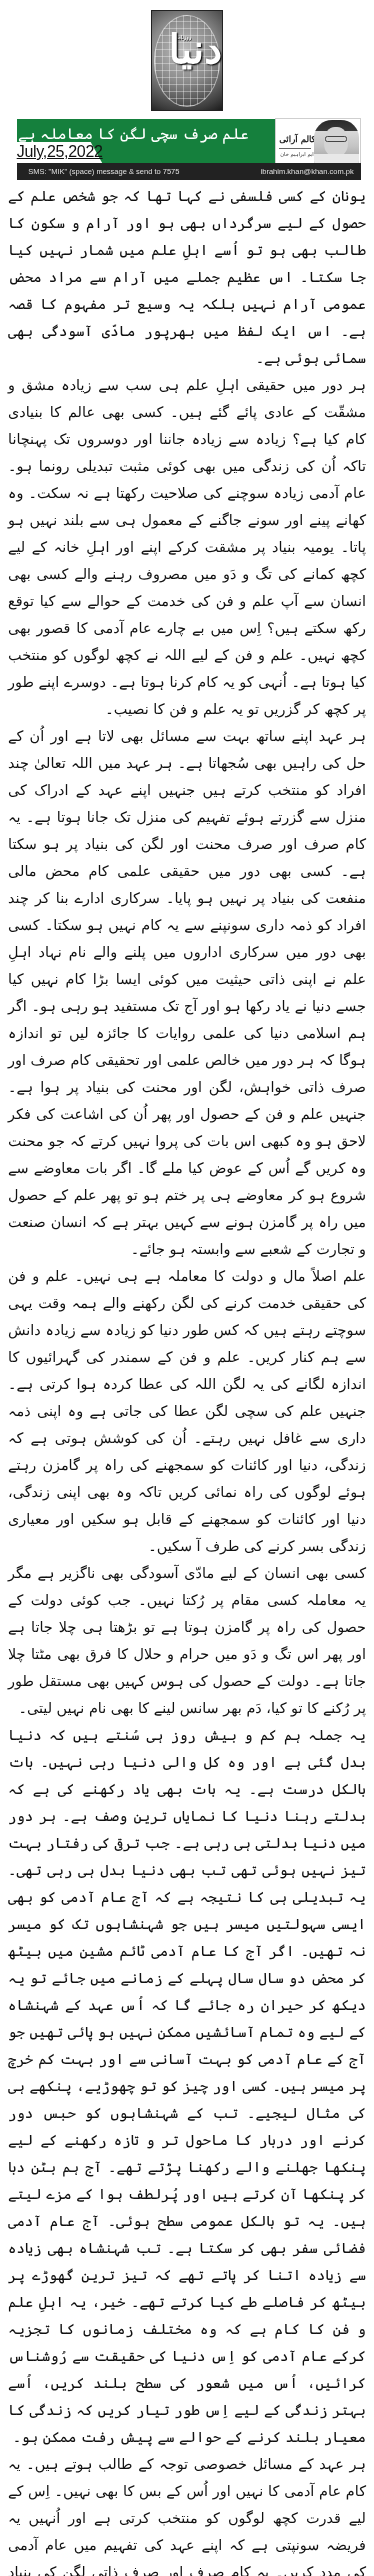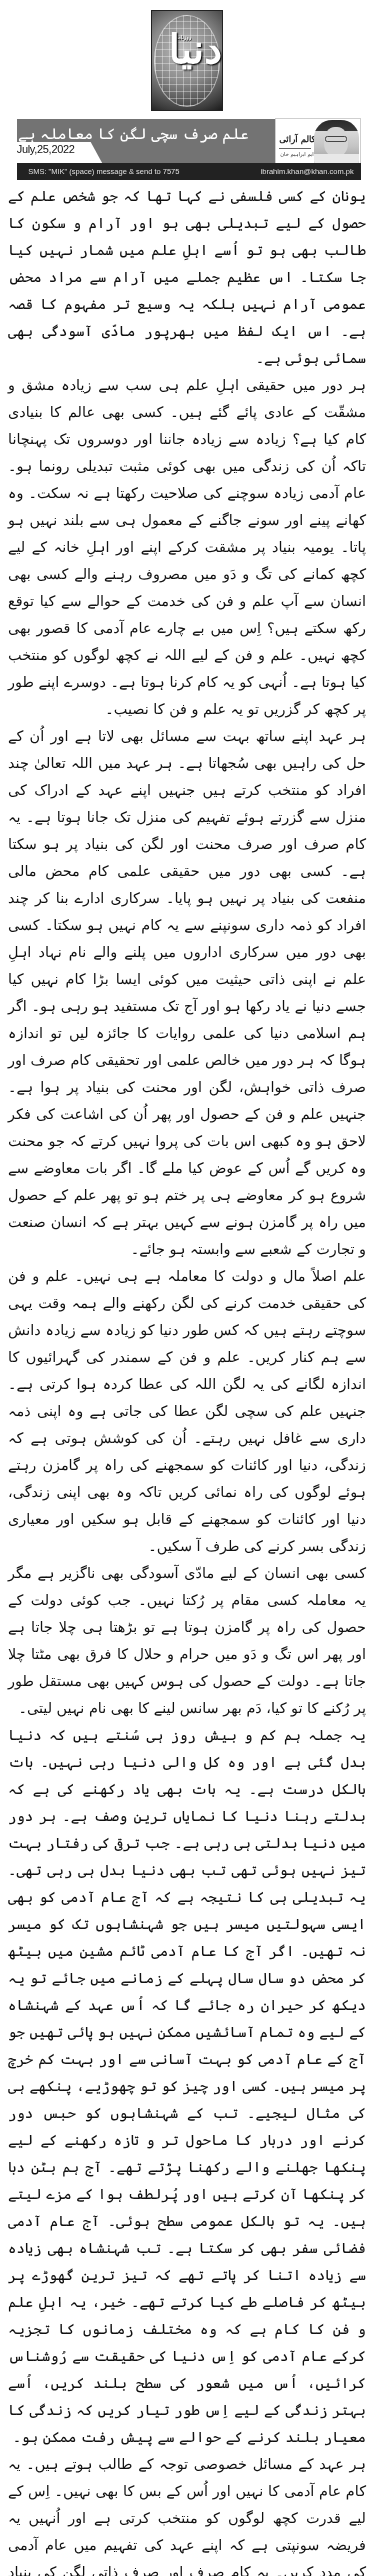--- a/index.html
+++ b/index.html
@@ -47,21 +47,21 @@
       color: #fff;
       font-size: 5.2px;
       direction: rtl;
       text-shadow: 0.6px 0.6px 0.6px #000;
     }
     
     .banner {
       position: absolute;
       left: 16.7px; top: 119px;
       width: 344px; height: 45px;
-      background: #737373;
+      background: #15803d;
     }
     .banner .title {
       position: absolute;
       right: 112px; top: 5.8px;
       color: #ffffff;
       font-family: "DejaVu Serif", serif;
       font-size: 15px;
       direction: rtl;
       white-space: nowrap;
     }
@@ -69,23 +69,24 @@
       position: absolute;
       left: 0; top: 23px;
       width: 86px; height: 22px;
       background: #ffffff;
       clip-path: polygon(0 0, 74px 0, 86px 100%, 0 100%);
     }
     .banner .date {
       position: absolute;
       left: 0; top: 24px;
       font-family: "Liberation Sans", sans-serif;
-      font-size: 11px;
+      font-size: 16px;
       color: #111;
       letter-spacing: -0.3px;
+      text-decoration: underline;
     }
     .author-box {
       position: absolute;
       right: 0; top: -1.2px;
       width: 86px; height: 46px;
       background: #ffffff;
       border: 0.6px solid #cfcfcf;
     }
     .author-box .column-name {
       position: absolute;
@@ -189,21 +190,21 @@
     </div>
   </div>
 </div>
 
 <div class="sms-strip">
   <span class="sms">SMS: "MIK" (space) message &amp; send to 7575</span>
   <span class="email">ibrahim.khan@khan.com.pk</span>
 </div>
 
 <div class="article">
-  <p>یونان کے کسی فلسفی نے کہا تھا کہ جو شخص علم کے حصول کے لیے تبدیلی بھی ہو اور آرام و سکون کا طالب بھی ہو تو اُسے اہلِ علم میں شمار نہیں کیا جا سکتا۔ اس عظیم جملے میں آرام سے مراد محض عمومی آرام نہیں بلکہ یہ وسیع تر مفہوم کا قصہ ہے۔ اس ایک لفظ میں بھرپور مادّی آسودگی بھی سمائی ہوئی ہے۔</p>
+  <p>یونان کے کسی فلسفی نے کہا تھا کہ جو شخص علم کے حصول کے لیے سرگرداں بھی ہو اور آرام و سکون کا طالب بھی ہو تو اُسے اہلِ علم میں شمار نہیں کیا جا سکتا۔ اس عظیم جملے میں آرام سے مراد محض عمومی آرام نہیں بلکہ یہ وسیع تر مفہوم کا قصہ ہے۔ اس ایک لفظ میں بھرپور مادّی آسودگی بھی سمائی ہوئی ہے۔</p>
   <p>ہر دور میں حقیقی اہلِ علم ہی سب سے زیادہ مشق و مشقّت کے عادی پائے گئے ہیں۔ کسی بھی عالم کا بنیادی کام کیا ہے؟ زیادہ سے زیادہ جاننا اور دوسروں تک پہنچانا تاکہ اُن کی زندگی میں بھی کوئی مثبت تبدیلی رونما ہو۔ عام آدمی زیادہ سوچنے کی صلاحیت رکھتا ہے نہ سکت۔ وہ کھانے پینے اور سونے جاگنے کے معمول ہی سے بلند نہیں ہو پاتا۔ یومیہ بنیاد پر مشقت کرکے اپنے اور اہلِ خانہ کے لیے کچھ کمانے کی تگ و دَو میں مصروف رہنے والے کسی بھی انسان سے آپ علم و فن کی خدمت کے حوالے سے کیا توقع رکھ سکتے ہیں؟ اِس میں بے چارے عام آدمی کا قصور بھی کچھ نہیں۔ علم و فن کے لیے اللہ نے کچھ لوگوں کو منتخب کیا ہوتا ہے۔ اُنہی کو یہ کام کرنا ہوتا ہے۔ دوسرے اپنے طور پر کچھ کر گزریں تو یہ علم و فن کا نصیب۔</p>
   <p>ہر عہد اپنے ساتھ بہت سے مسائل بھی لاتا ہے اور اُن کے حل کی راہیں بھی سُجھاتا ہے۔ ہر عہد میں اللہ تعالیٰ چند افراد کو منتخب کرتے ہیں جنہیں اپنے عہد کے ادراک کی منزل سے گزرتے ہوئے تفہیم کی منزل تک جانا ہوتا ہے۔ یہ کام صرف اور صرف محنت اور لگن کی بنیاد پر ہو سکتا ہے۔ کسی بھی دور میں حقیقی علمی کام محض مالی منفعت کی بنیاد پر نہیں ہو پایا۔ سرکاری ادارے بنا کر چند افراد کو ذمہ داری سونپنے سے یہ کام نہیں ہو سکتا۔ کسی بھی دور میں سرکاری اداروں میں پلنے والے نام نہاد اہلِ علم نے اپنی ذاتی حیثیت میں کوئی ایسا بڑا کام نہیں کیا جسے دنیا نے یاد رکھا ہو اور آج تک مستفید ہو رہی ہو۔ اگر ہم اسلامی دنیا کی علمی روایات کا جائزہ لیں تو اندازہ ہوگا کہ ہر دور میں خالص علمی اور تحقیقی کام صرف اور صرف ذاتی خواہش، لگن اور محنت کی بنیاد پر ہوا ہے۔ جنہیں علم و فن کے حصول اور پھر اُن کی اشاعت کی فکر لاحق ہو وہ کبھی اس بات کی پروا نہیں کرتے کہ جو محنت وہ کریں گے اُس کے عوض کیا ملے گا۔ اگر بات معاوضے سے شروع ہو کر معاوضے ہی پر ختم ہو تو پھر علم کے حصول میں راہ پر گامزن ہونے سے کہیں بہتر ہے کہ انسان صنعت و تجارت کے شعبے سے وابستہ ہو جائے۔</p>
   <p>علم اصلاً مال و دولت کا معاملہ ہے ہی نہیں۔ علم و فن کی حقیقی خدمت کرنے کی لگن رکھنے والے ہمہ وقت یہی سوچتے رہتے ہیں کہ کس طور دنیا کو زیادہ سے زیادہ دانش سے ہم کنار کریں۔ علم و فن کے سمندر کی گہرائیوں کا اندازہ لگانے کی یہ لگن اللہ کی عطا کردہ ہوا کرتی ہے۔ جنہیں علم کی سچی لگن عطا کی جاتی ہے وہ اپنی ذمہ داری سے غافل نہیں رہتے۔ اُن کی کوشش ہوتی ہے کہ زندگی، دنیا اور کائنات کو سمجھنے کی راہ پر گامزن رہتے ہوئے لوگوں کی راہ نمائی کریں تاکہ وہ بھی اپنی زندگی، دنیا اور کائنات کو سمجھنے کے قابل ہو سکیں اور معیاری زندگی بسر کرنے کی طرف آ سکیں۔</p>
   <p>کسی بھی انسان کے لیے مادّی آسودگی بھی ناگزیر ہے مگر یہ معاملہ کسی مقام پر رُکتا نہیں۔ جب کوئی دولت کے حصول کی راہ پر گامزن ہوتا ہے تو بڑھتا ہی چلا جاتا ہے اور پھر اس تگ و دَو میں حرام و حلال کا فرق بھی مٹتا چلا جاتا ہے۔ دولت کے حصول کی ہوس کہیں بھی مستقل طور پر رُکنے کا تو کیا، دَم بھر سانس لینے کا بھی نام نہیں لیتی۔</p>
   <p>یہ جملہ ہم کم و بیش روز ہی سُنتے ہیں کہ دنیا بدل گئی ہے اور وہ کل والی دنیا رہی نہیں۔ بات بالکل درست ہے۔ یہ بات بھی یاد رکھنے کی ہے کہ بدلتے رہنا دنیا کا نمایاں ترین وصف ہے۔ ہر دور میں دنیا بدلتی ہی رہی ہے۔ جب ترقی کی رفتار بہت تیز نہیں ہوئی تھی تب بھی دنیا بدل ہی رہی تھی۔ یہ تبدیلی ہی کا نتیجہ ہے کہ آج عام آدمی کو بھی ایسی سہولتیں میسر ہیں جو شہنشاہوں تک کو میسر نہ تھیں۔ اگر آج کا عام آدمی ٹائم مشین میں بیٹھ کر محض دو سال سال پہلے کے زمانے میں جائے تو یہ دیکھ کر حیران رہ جائے گا کہ اُس عہد کے شہنشاہ کے لیے وہ تمام آسائشیں ممکن نہیں ہو پائی تھیں جو آج کے عام آدمی کو بہت آسانی سے اور بہت کم خرچ پر میسر ہیں۔ کسی اور چیز کو تو چھوڑیے، پنکھے ہی کی مثال لیجیے۔ تب کے شہنشاہوں کو حبس دور کرنے اور دربار کا ماحول تر و تازہ رکھنے کے لیے پنکھا جھلنے والے رکھنا پڑتے تھے۔ آج ہم بٹن دبا کر پنکھا آن کرتے ہیں اور پُرلطف ہوا کے مزے لیتے ہیں۔ یہ تو بالکل عمومی سطح ہوئی۔ آج عام آدمی فضائی سفر بھی کر سکتا ہے۔ تب شہنشاہ بھی زیادہ سے زیادہ اتنا کر پاتے تھے کہ تیز ترین گھوڑے پر بیٹھ کر فاصلے طے کیا کرتے تھے۔ خیر، یہ اہلِ علم و فن کا کام ہے کہ وہ مختلف زمانوں کا تجزیہ کرکے عام آدمی کو اِس دنیا کی حقیقت سے رُوشناس کرائیں، اُس میں شعور کی سطح بلند کریں، اُسے بہتر زندگی کے لیے اِس طور تیار کریں کہ زندگی کا معیار بلند کرنے کے حوالے سے پیش رفت ممکن ہو۔</p>
   <p>ہر عہد کے مسائل خصوصی توجہ کے طالب ہوتے ہیں۔ یہ کام عام آدمی کا نہیں اور اُس کے بس کا بھی نہیں۔ اِس کے لیے قدرت کچھ لوگوں کو منتخب کرتی ہے اور اُنہیں یہ فریضہ سونپتی ہے کہ اپنے عہد کی تفہیم میں عام آدمی کی مدد کریں۔ یہ کام صرف اور صرف ذاتی لگن کی بنیاد ہی پر ڈھنگ سے کیا جا سکتا ہے۔ بہت سے سرکاری ادارے بھی علم و فن کی ترویج کے لیے قائم کیے جاتے ہیں مگر اِن اداروں کی کارکردگی ہمارے سامنے ہے۔ چند ایک معاملات میں تو یہ ادارے کچھ کر پاتے ہیں مگر مجموعی طور پر اِن کی کارکردگی مثالی نوعیت کی نہیں ہوتی۔ بڑی بڑی تنخواہیں لینے والے بھی علم و فن کی ترویج میں کوئی خاص کردار ادا کرنے کی لگن اپنے اندر پیدا نہیں کر پاتے۔ بادشاہوں اور نوابوں کے دربار سے بہت سے شعراء وابستہ رہا کرتے تھے مگر ہم اچھی طرح جانتے ہیں کہ اُنہوں نے علم و فن کی دنیا کو کچھ خاص نہیں دیا۔</p>
 
 </div>
 
 

